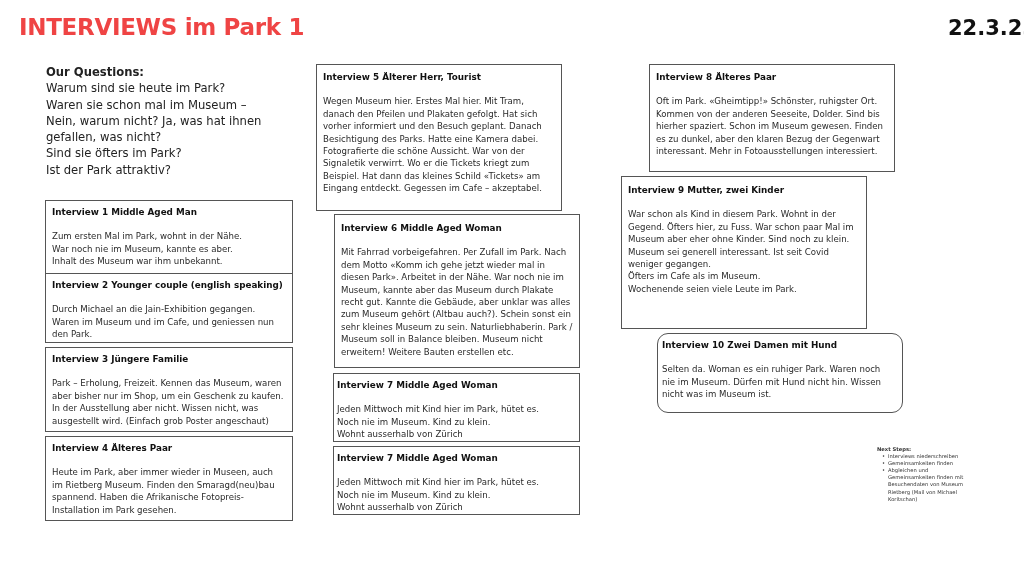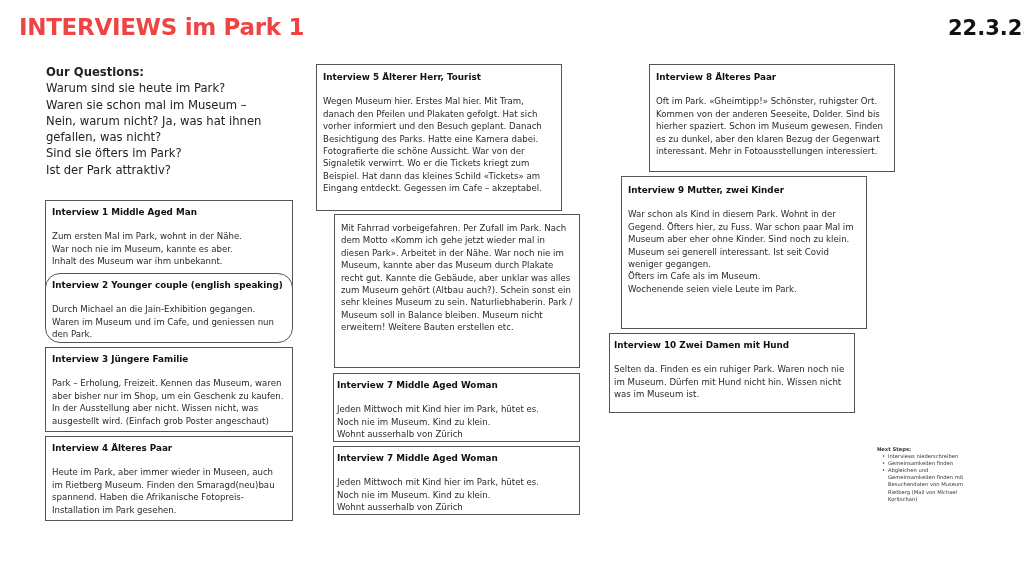--- a/index.html
+++ b/index.html
@@ -33,39 +33,40 @@
   <div>Sind sie öfters im Park?</div>
   <div>Ist der Park attraktiv?</div>
 </div>
 
 <div class="box" style="left:45px; top:200px; width:248px; height:90px;">
   <div class="bh">Interview 1 Middle Aged Man</div>
   <span class="line">Zum ersten Mal im Park, wohnt in der Nähe.</span>
   <span class="line">War noch nie im Museum, kannte es aber.</span>
   <span class="line">Inhalt des Museum war ihm unbekannt.</span>
 </div>
-<div class="box" style="left:45px; top:273px; width:248px; height:70px;border-radius:15px;">
+<div class="box" style="left:45px; top:273px; width:248px; height:70px;">
   <div class="bh">Interview 2 Younger couple (english speaking)</div>
   <span class="line">Durch Michael an die Jain-Exhibition gegangen.</span>
   <span class="line">Waren im Museum und im Cafe, und geniessen nun den Park.</span>
 </div>
 <div class="box" style="left:45px; top:347px; width:248px; height:85px;">
   <div class="bh">Interview 3 Jüngere Familie</div>
   <span class="line">Park – Erholung, Freizeit. Kennen das Museum, waren aber bisher nur im Shop, um ein Geschenk zu kaufen. In der Ausstellung aber nicht. Wissen nicht, was ausgestellt wird. (Einfach grob Poster angeschaut)</span>
 </div>
 <div class="box" style="left:45px; top:436px; width:248px; height:85px;">
   <div class="bh">Interview 4 Älteres Paar</div>
   <span class="line">Heute im Park, aber immer wieder in Museen, auch im Rietberg Museum. Finden den Smaragd(neu)bau spannend. Haben die Afrikanische Fotopreis-Installation im Park gesehen.</span>
 </div>
 
 <div class="box" style="left:316px; top:64px; width:246px; height:147px; padding-top:6px;">
   <div class="bh">Interview 5 Älterer Herr, Tourist</div>
   <span class="line">Wegen Museum hier. Erstes Mal hier. Mit Tram, danach den Pfeilen und Plakaten gefolgt. Hat sich vorher informiert und den Besuch geplant. Danach Besichtigung des Parks. Hatte eine Kamera dabei. Fotografierte die schöne Aussicht. War von der Signaletik verwirrt. Wo er die Tickets kriegt zum Beispiel. Hat dann das kleines Schild «Tickets» am Eingang entdeckt. Gegessen im Cafe – akzeptabel.</span>
 </div>
 <div class="box" style="left:334px; top:214px; width:246px; height:154px; padding-top:7px;">
+  <div class="bh">Interview 6 Middle Aged Woman</div>
   <span class="line">Mit Fahrrad vorbeigefahren. Per Zufall im Park. Nach dem Motto «Komm ich gehe jetzt wieder mal in diesen Park». Arbeitet in der Nähe. War noch nie im Museum, kannte aber das Museum durch Plakate recht gut. Kannte die Gebäude, aber unklar was alles zum Museum gehört (Altbau auch?). Schein sonst ein sehr kleines Museum zu sein. Naturliebhaberin. Park / Museum soll in Balance bleiben. Museum nicht erweitern! Weitere Bauten erstellen etc.</span>
 </div>
 <div class="box" style="left:333px; top:373px; width:247px; height:69px; padding-left:3px;">
   <div class="bh">Interview 7 Middle Aged Woman</div>
   <span class="line">Jeden Mittwoch mit Kind hier im Park, hütet es.</span>
   <span class="line">Noch nie im Museum. Kind zu klein.</span>
   <span class="line">Wohnt ausserhalb von Zürich</span>
 </div>
 <div class="box" style="left:333px; top:446px; width:247px; height:69px; padding-left:3px;">
   <div class="bh">Interview 7 Middle Aged Woman</div>
@@ -77,23 +78,23 @@
 <div class="box" style="left:621px; top:64px; width:246px; height:108px; padding-top:6px;margin-left:28px;">
   <div class="bh">Interview 8 Älteres Paar</div>
   <span class="line">Oft im Park. «Gheimtipp!» Schönster, ruhigster Ort. Kommen von der anderen Seeseite, Dolder. Sind bis hierher spaziert. Schon im Museum gewesen. Finden es zu dunkel, aber den klaren Bezug der Gegenwart interessant. Mehr in Fotoausstellungen interessiert.</span>
 </div>
 <div class="box" style="left:621px; top:176px; width:246px; height:153px; padding-top:7px;">
   <div class="bh">Interview 9 Mutter, zwei Kinder</div>
   <span class="line">War schon als Kind in diesem Park. Wohnt in der Gegend. Öfters hier, zu Fuss. War schon paar Mal im Museum aber eher ohne Kinder. Sind noch zu klein. Museum sei generell interessant. Ist seit Covid weniger gegangen.</span>
   <span class="line">Öfters im Cafe als im Museum.</span>
   <span class="line">Wochenende seien viele Leute im Park.</span>
 </div>
-<div class="box" style="left:609px; top:333px; width:246px; height:80px; padding-left:4px;">
+<div class="box" style="left:657px; top:333px; width:246px; height:80px; padding-left:4px;border-radius:11px;">
   <div class="bh">Interview 10 Zwei Damen mit Hund</div>
-  <span class="line">Selten da. Finden es ein ruhiger Park. Waren noch nie im Museum. Dürfen mit Hund nicht hin. Wissen nicht was im Museum ist.</span>
+  <span class="line">Selten da. Woman es ein ruhiger Park. Waren noch nie im Museum. Dürfen mit Hund nicht hin. Wissen nicht was im Museum ist.</span>
 </div>
 
 <div class="next">
   <div class="nh">Next Steps:</div>
   <ul>
     <li>Interviews niederschreiben</li>
     <li>Gemeinsamkeiten finden</li>
     <li>Abgleichen und Gemeinsamkeiten finden mit Besuchendaten von Museum Rietberg (Mail von Michael Koritschan)</li>
   </ul>
 </div>

